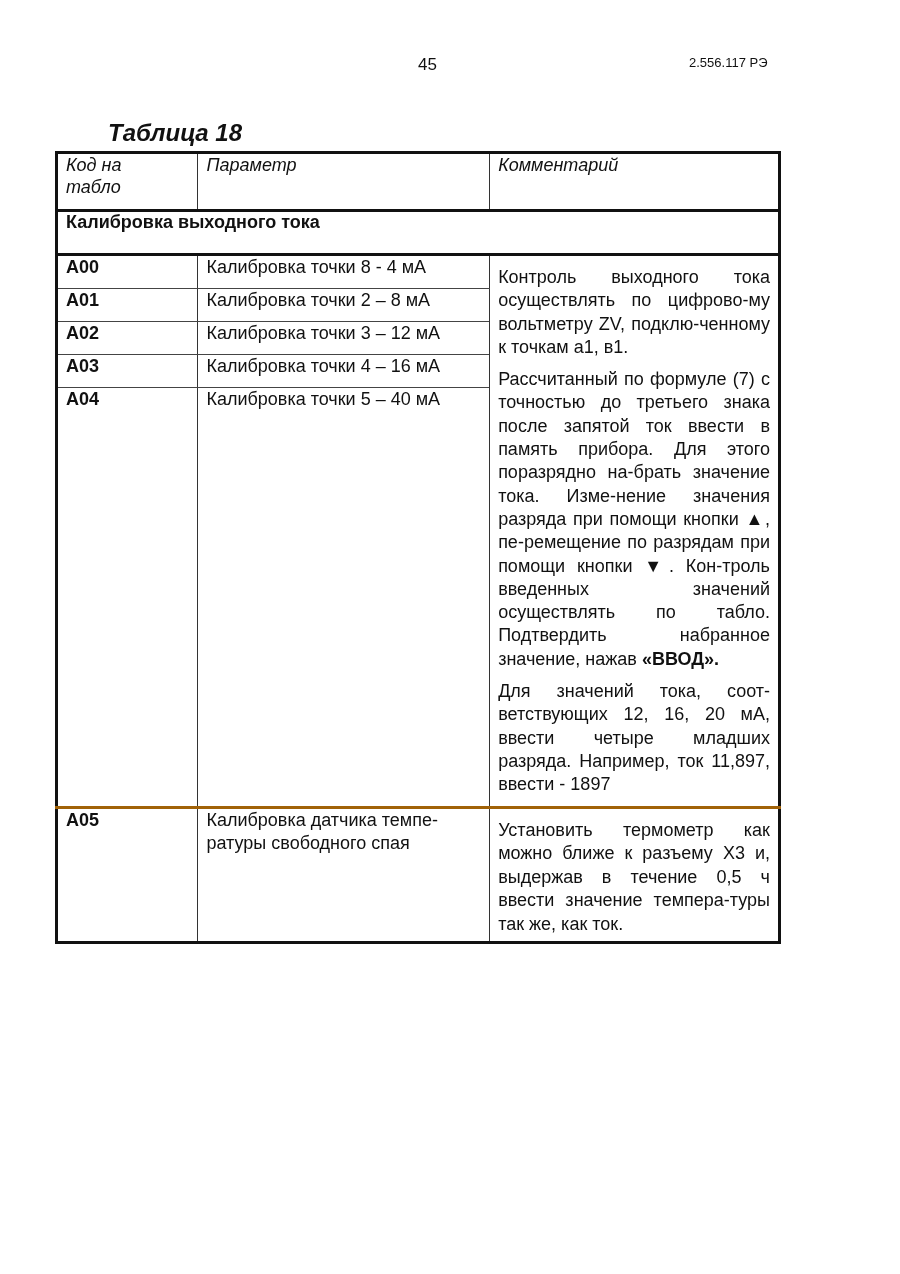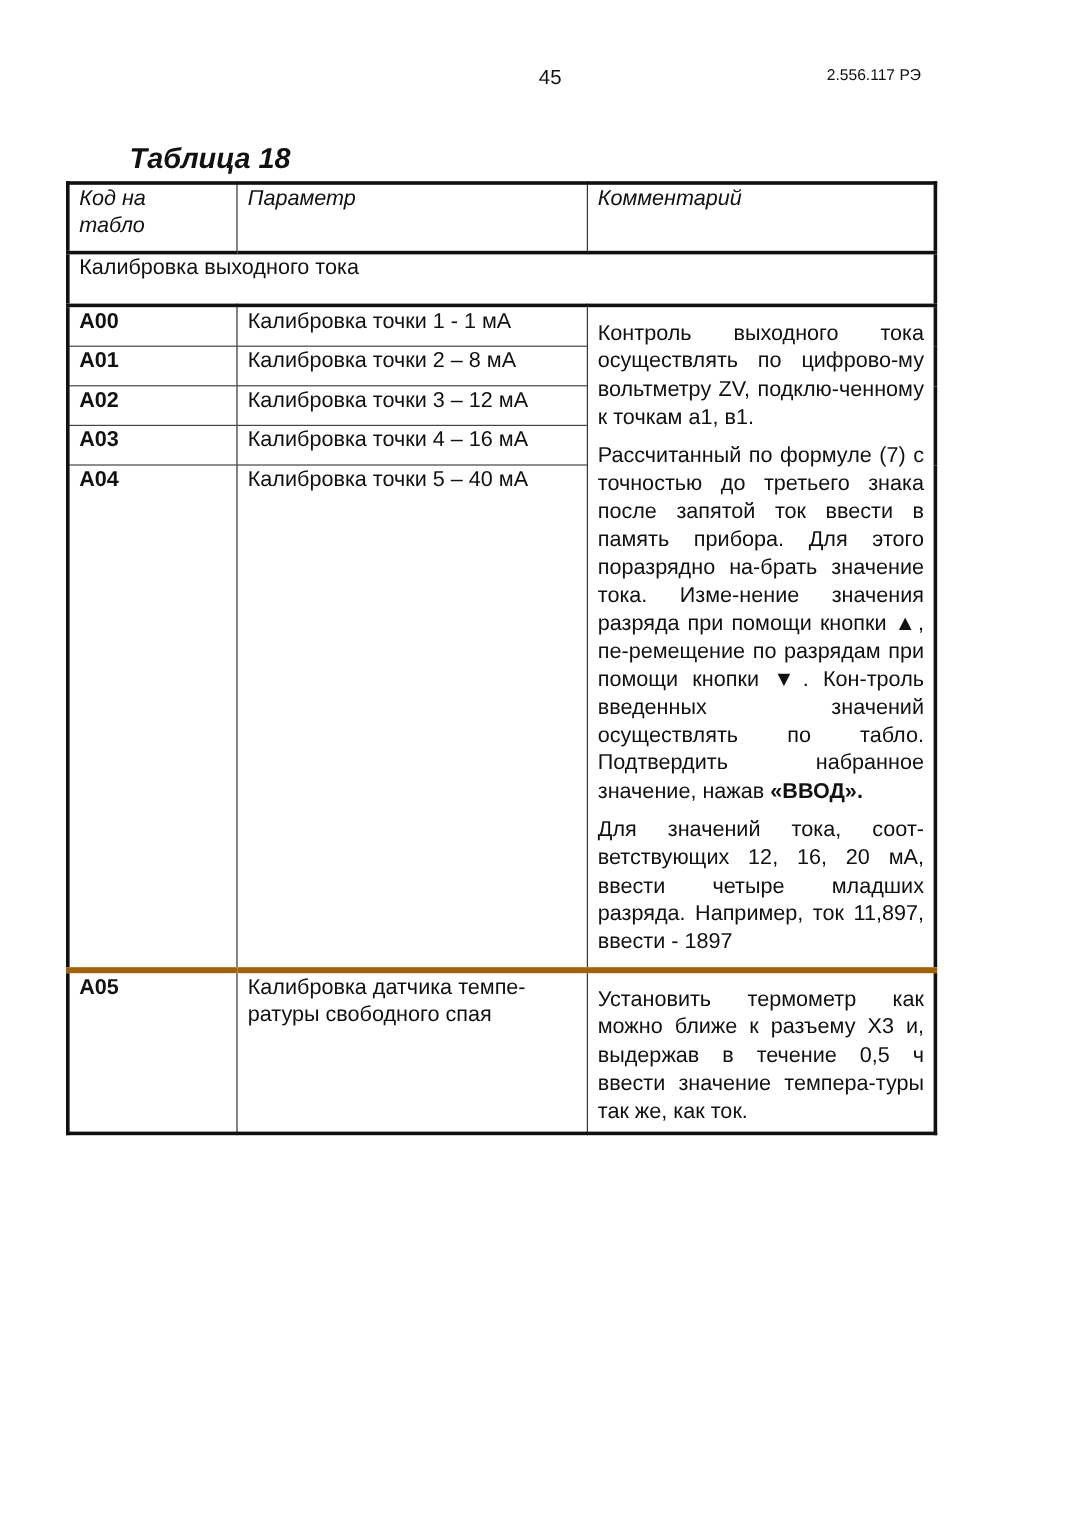--- a/index.html
+++ b/index.html
@@ -1,38 +1,38 @@
 <!DOCTYPE html>
 <html><head>
 <meta charset="utf-8">
 <style>
   html, body { margin: 0; padding: 0; background: #ffffff; }
   body { width: 900px; height: 1274px; position: relative; overflow: hidden;
          font-family: "Liberation Sans", sans-serif; color: #111; }
-  .page-num { position: absolute; left: 418px; top: 55px; font-size: 17px; margin-left: 31px; }
+  .page-num { position: absolute; left: 418px; top: 55px; font-size: 17px; }
   .doc-code { position: absolute; left: 689px; top: 55px; font-size: 13px; }
   .table-caption { position: absolute; left: 108px; top: 119px; font-size: 24px;
                    font-weight: bold; font-style: italic; }
   table.t { position: absolute; left: 55px; top: 151px; width: 726px;
             border-collapse: collapse; border: 3px solid #111; font-size: 18px; }
   table.t td { vertical-align: top; padding: 0 8px; border-left: 1.5px solid #333;
                border-right: 1.5px solid #333; }
   col.c1 { width: 142px; } col.c2 { width: 293px; } col.c3 { width: 291px; }
   .hdr td { font-style: italic; vertical-align: middle;
             height: 55px; border-bottom: 3px solid #111; line-height: 22px; }
-  .sec td { font-weight: normal; height: 41px; vertical-align: middle;
+  .sec td { font-weight: bold; height: 41px; vertical-align: middle;
             border-bottom: 3px solid #111; margin-left: 16px; }
   .r td.code { font-weight: bold; }
   .r td { line-height: 23px; }
   .thin td.code, .thin td.param { border-bottom: 1px solid #444; }
   .r td.code, .r td.param { }
   .r.h42 td.code, .r.h42 td.param { height: 32px; }
   .comment { text-align: justify; padding-top: 10px !important; }
   .comment p { margin: 0 0 9px 0; line-height: 23.3px; }
-  .a05 td { border-top: 5px solid #a16207; padding-top: 12px; height: 122px; line-height: 23.5px; }
+  .a05 td { border-top: 3px solid #a16207; padding-top: 12px; height: 122px; line-height: 23.5px; }
   .bold { font-weight: bold; }
 </style>
 </head>
 <body>
 
 <div class="page-num">45</div>
 <div class="doc-code">2.556.117 РЭ</div>
 <div class="table-caption">Таблица 18</div>
 
 <table class="t">
@@ -48,21 +48,21 @@
       <span>табло</span>
     </td>
     <td>Параметр</td>
     <td>Комментарий</td>
   </tr>
   <tr class="sec">
     <td colspan="3">Калибровка выходного тока</td>
   </tr>
   <tr class="r thin h42">
     <td class="code">A00</td>
-    <td class="param">Калибровка точки 1 - 1 мА</td>
+    <td class="param">Калибровка точки 8 - 4 мА</td>
     <td class="comment" rowspan="5">
       <p>Контроль выходного тока осуществлять по цифрово-му вольтметру  ZV, подклю-ченному к точкам а1, в1.</p>
       <p><span>Рассчитанный по формуле (7) с точностью до третьего знака после запятой ток ввести в память прибора. Для этого поразрядно на-брать значение тока. Изме-нение значения разряда при помощи кнопки ▲, пе-ремещение по разрядам при помощи кнопки ▼. Кон-троль введенных значений осуществлять по табло. Подтвердить набранное значение, нажав </span><span class="bold">«ВВОД».</span></p>
       <p>Для значений тока, соот-ветствующих 12, 16, 20 мА, ввести четыре младших разряда. Например, ток 11,897, ввести - 1897</p>
     </td>
   </tr>
   <tr class="r thin h42">
     <td class="code">A01</td>
     <td class="param">Калибровка точки 2 – 8 мА</td>
   </tr>

